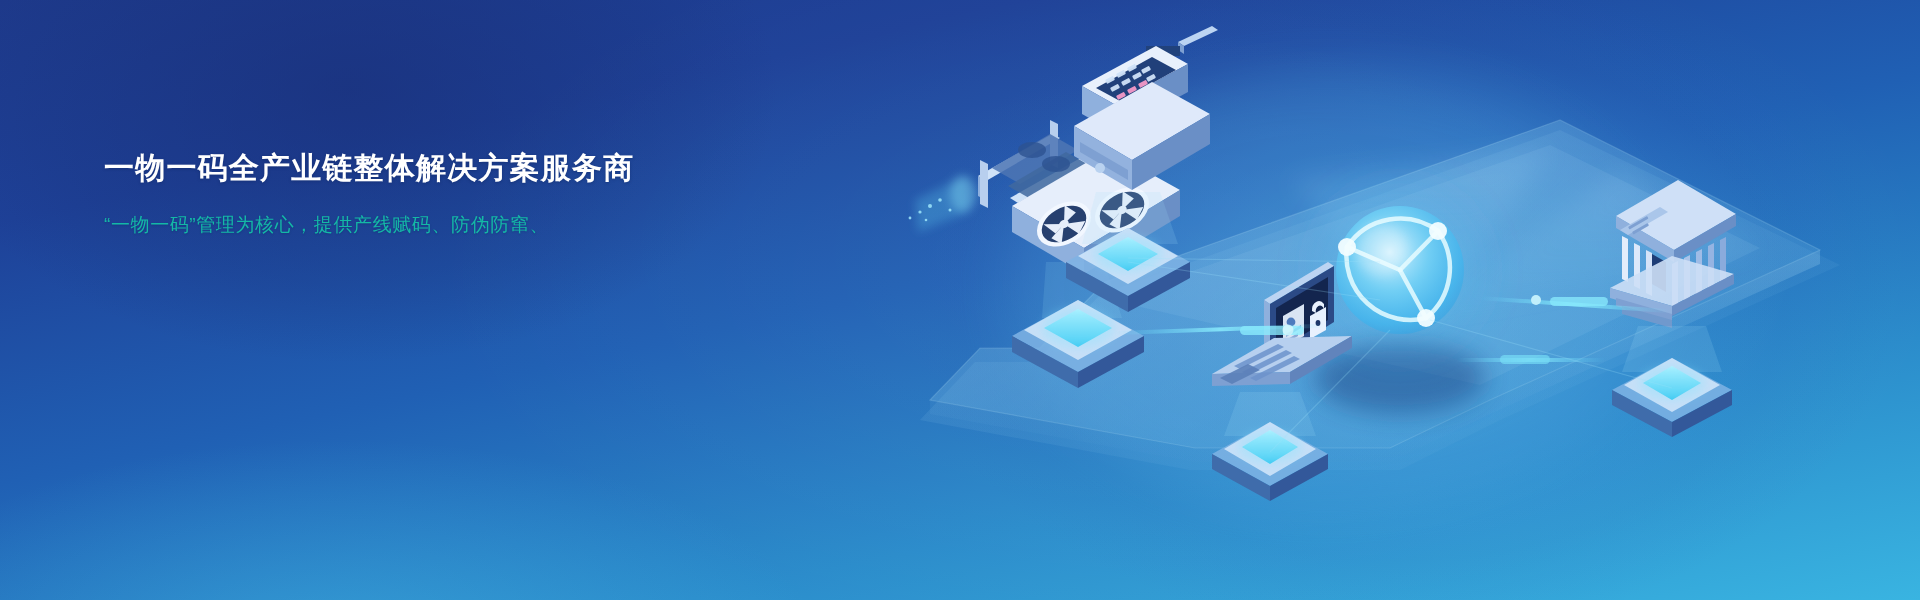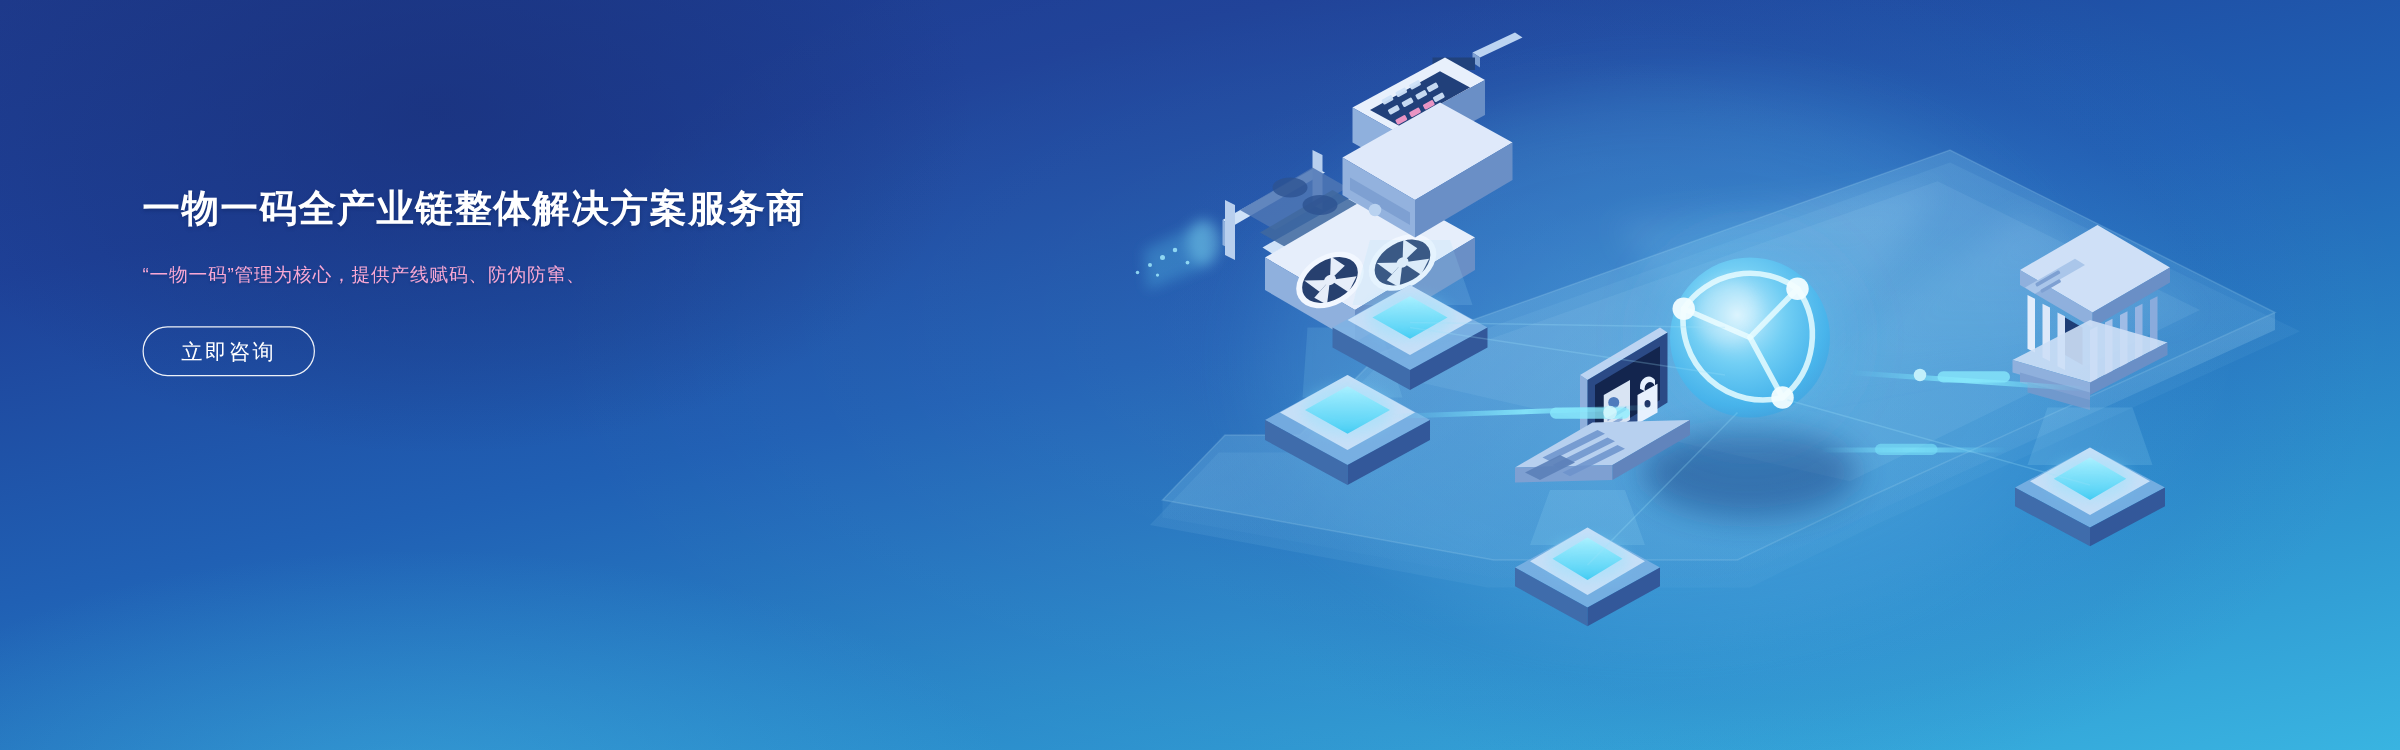--- a/index.html
+++ b/index.html
@@ -32,29 +32,29 @@
   .bg-glow-bottom{
     position:absolute;left:-260px;top:360px;width:1200px;height:480px;
     background:radial-gradient(ellipse 600px 260px at 50% 60%,rgba(70,195,235,.38) 0%,rgba(60,175,225,.16) 55%,rgba(60,175,225,0) 80%);
   }
   .bg-vignette{
     position:absolute;inset:0;
     background:radial-gradient(ellipse 1400px 700px at 62% 46%,rgba(255,255,255,.05) 0%,rgba(255,255,255,0) 55%);
   }
 
   
-  .copy{position:absolute;left:114px;top:130px;width:640px;}
+  .copy{position:absolute;left:104px;top:130px;width:640px;}
   .headline{
     font-size:30px;font-weight:bold;color:#ffffff;letter-spacing:1.2px;
     line-height:1.2;white-space:nowrap;
     text-shadow:0 1px 3px rgba(10,30,80,.35);
   }
   .subtitle{margin-top:20px;}
   .sub-line{
-    font-size:15px;color:#f9a8d4;line-height:1.95;letter-spacing:.6px;
+    font-size:19px;color:#14b8a6;line-height:1.95;letter-spacing:.6px;
     white-space:nowrap;text-shadow:0 1px 2px rgba(10,30,80,.25);margin-top:13px;
   }
   .cta{
     display:inline-block;margin-top:26px;
     padding:0 30px;height:40px;line-height:40px;
     border:1px solid rgba(255,255,255,.92);border-radius:20px;
     color:#ffffff;font-size:17px;letter-spacing:2px;
     background:transparent;cursor:pointer;
     text-align:center;box-sizing:border-box;
   }
@@ -411,16 +411,15 @@
   </div>
 
   <div class="copy">
 
     <h1 class="headline">一物一码全产业链整体解决方案服务商</h1>
 
     <div class="subtitle">
       <div class="sub-line">“一物一码”管理为核心，提供产线赋码、防伪防窜、</div>
     </div>
 
-    <div class="cta" role="button" tabindex="0">立即咨询</div>
   </div>
 
 </div>
 
 </body></html>

